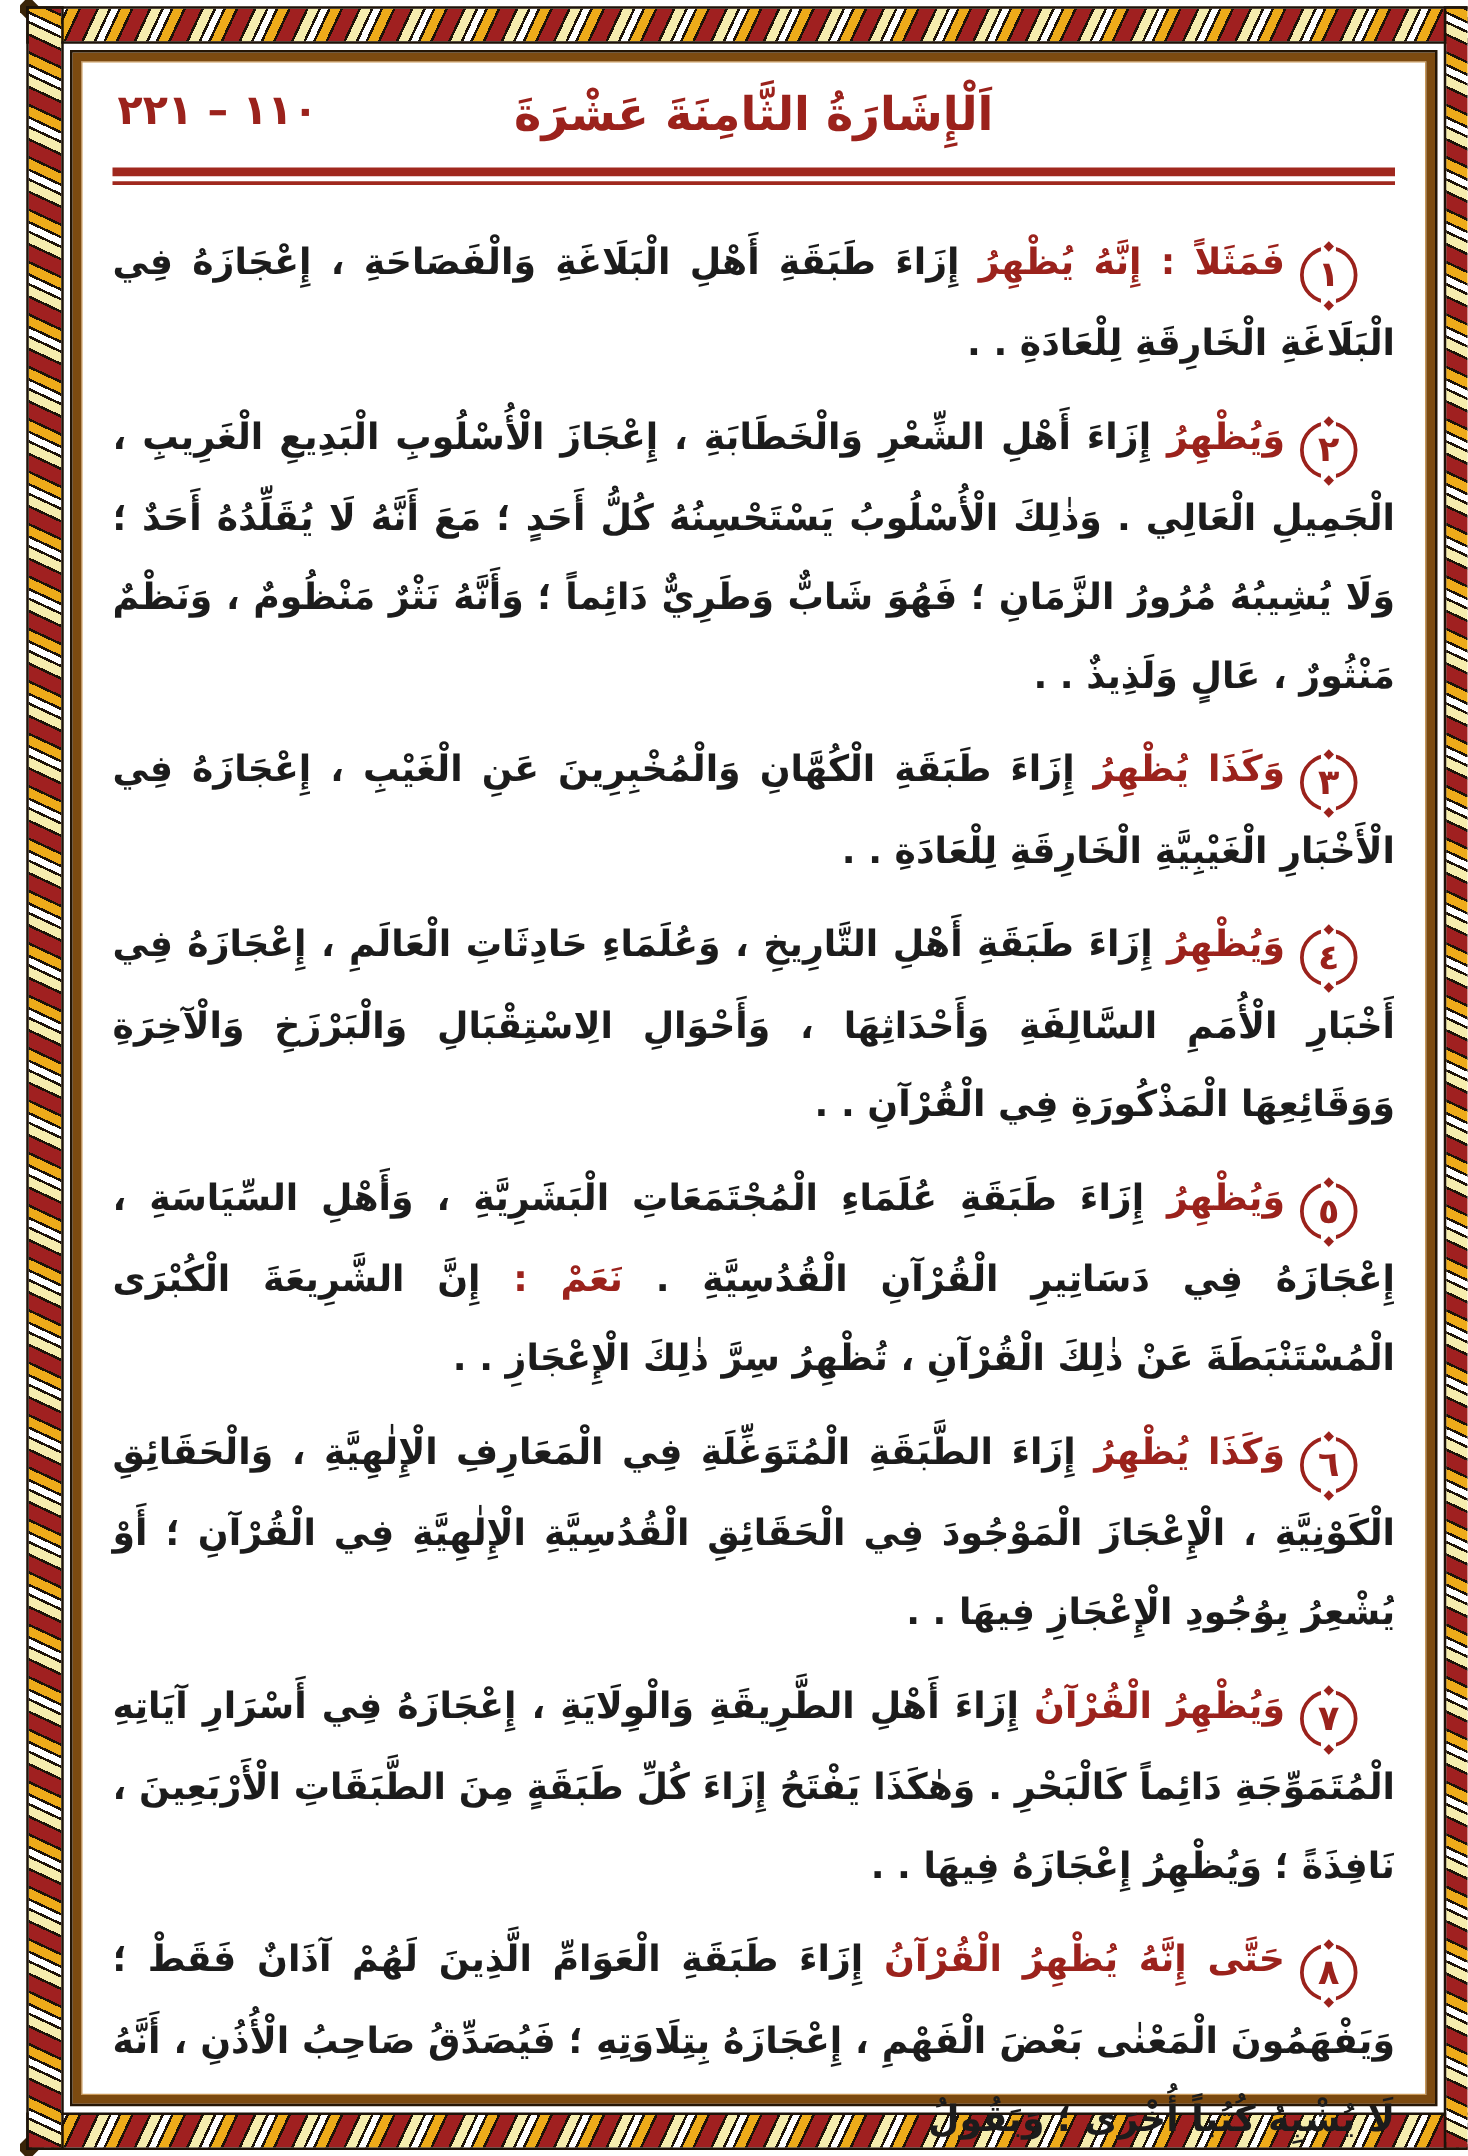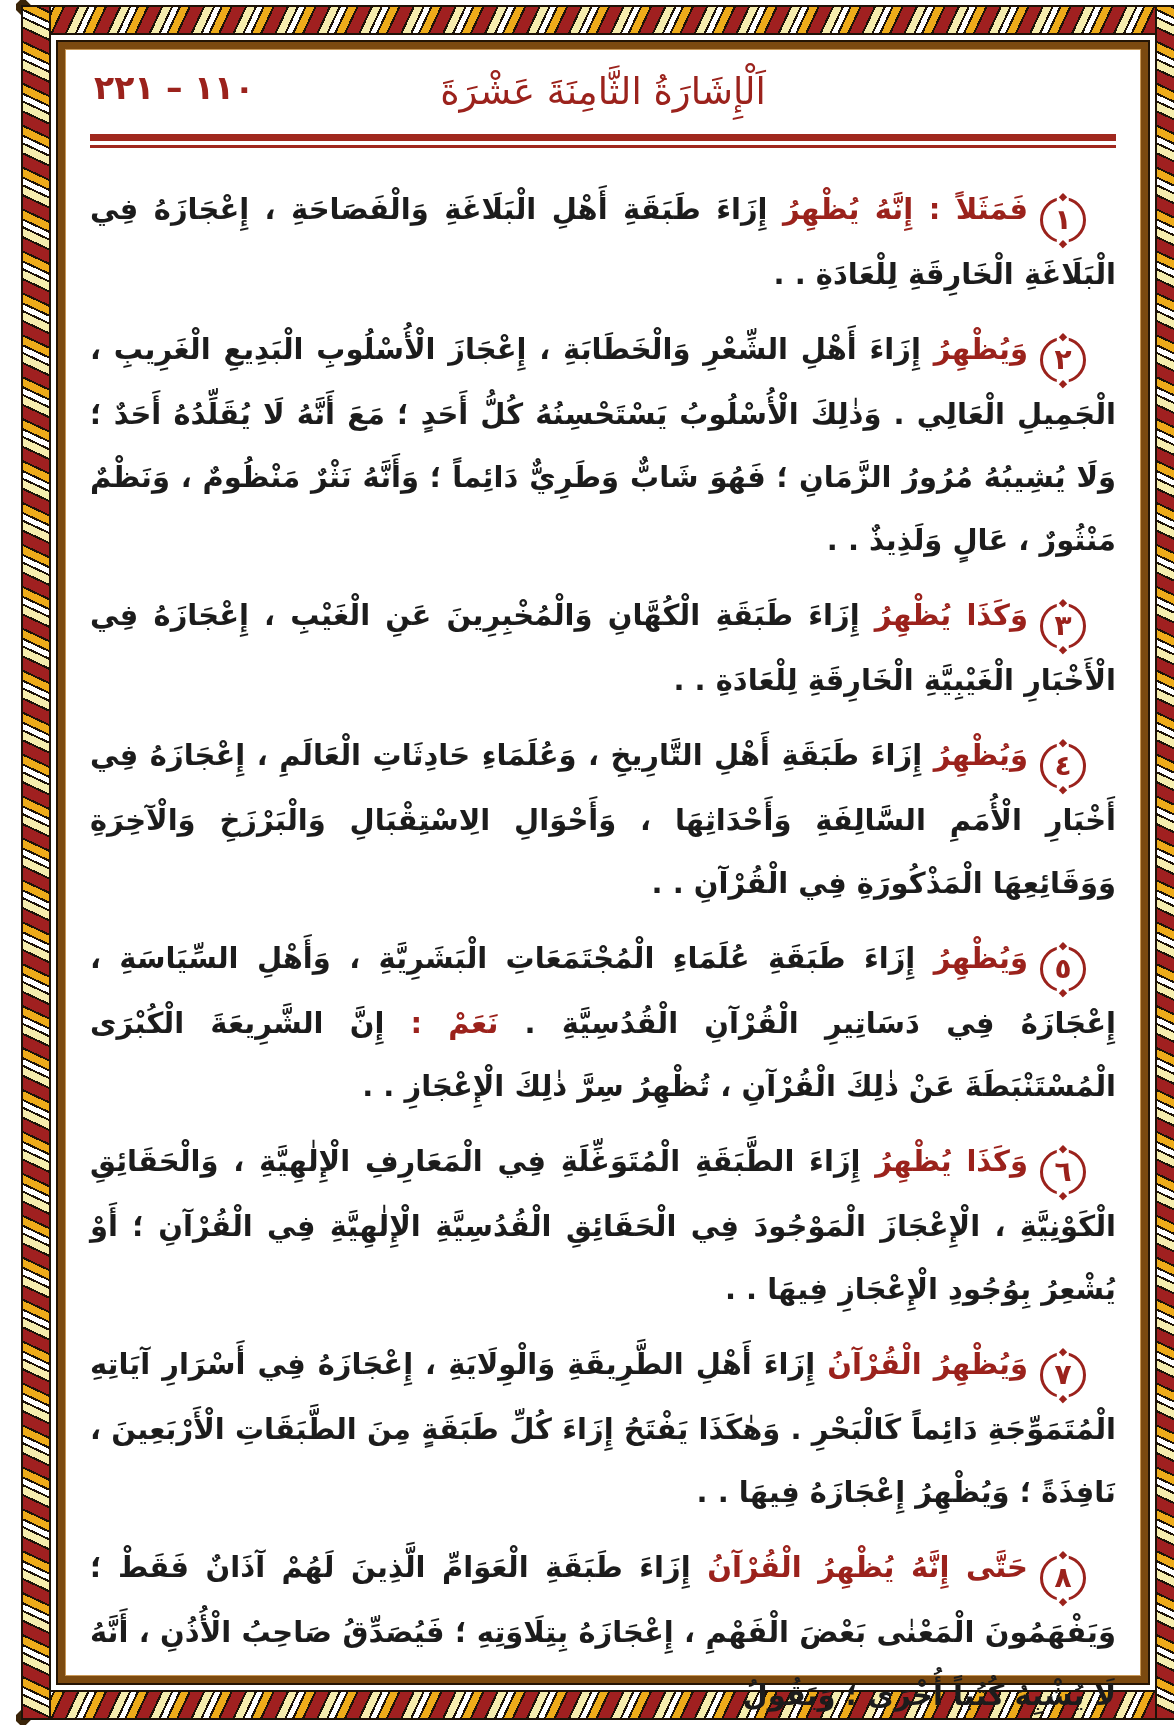--- a/index.html
+++ b/index.html
@@ -62,21 +62,21 @@
     position:absolute;left:74px;right:74px;top:54px;bottom:50px;
     direction:rtl;
     color:var(--ink);
   }
   .header{
     position:relative;height:74px;
     display:flex;align-items:center;justify-content:center;
   }
   .page-title{
     color:var(--accent);
-    font-size:37px;font-weight:normal;
+    font-size:37px;font-weight:bold;
     letter-spacing:0.5px;
   }
   .page-number{
     position:absolute;left:4px;top:14px;
     color:var(--accent);
     font-size:33px;font-weight:bold;
     direction:rtl;
   }
   .header-rule{
     height:4px;

